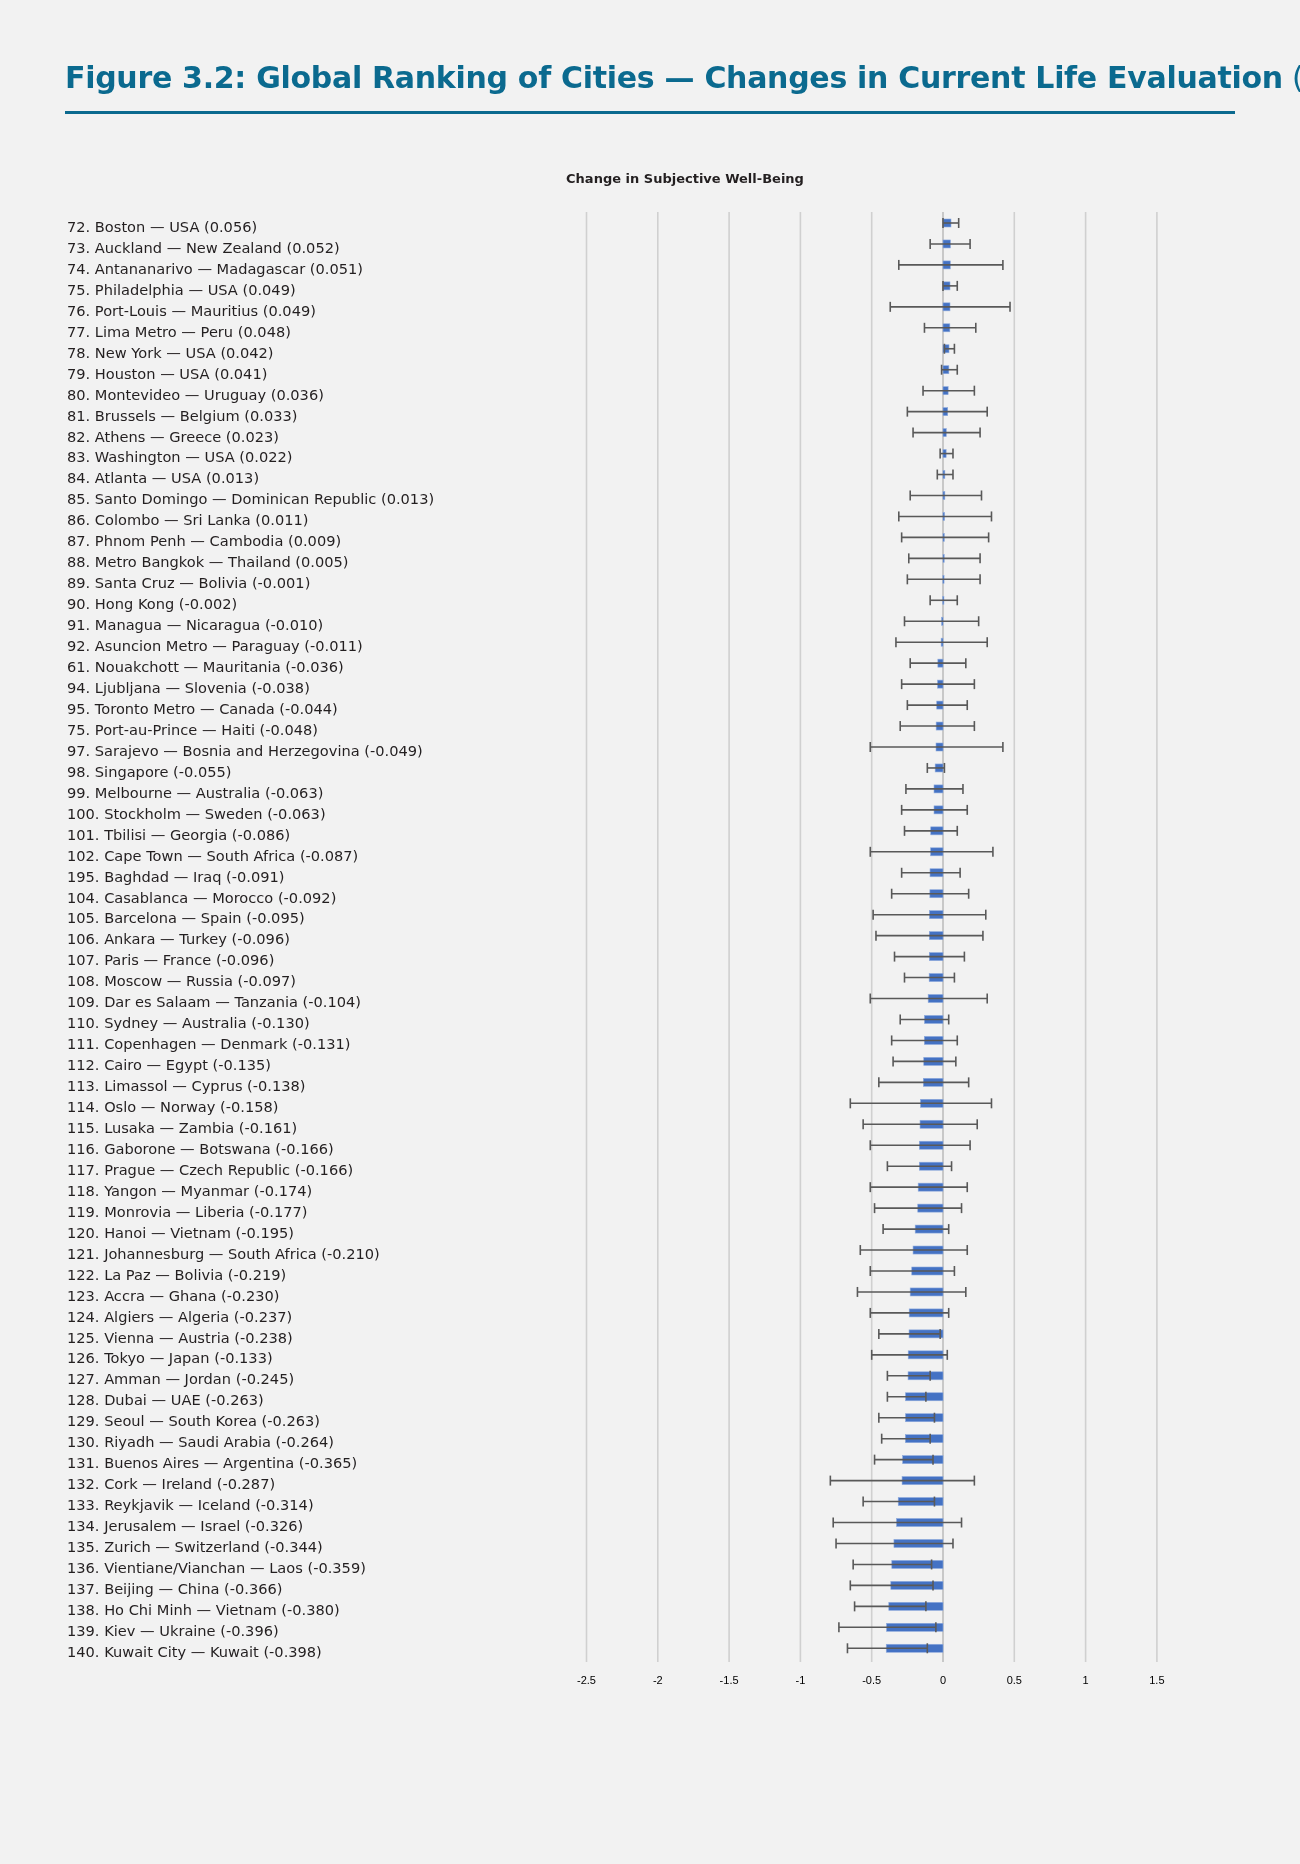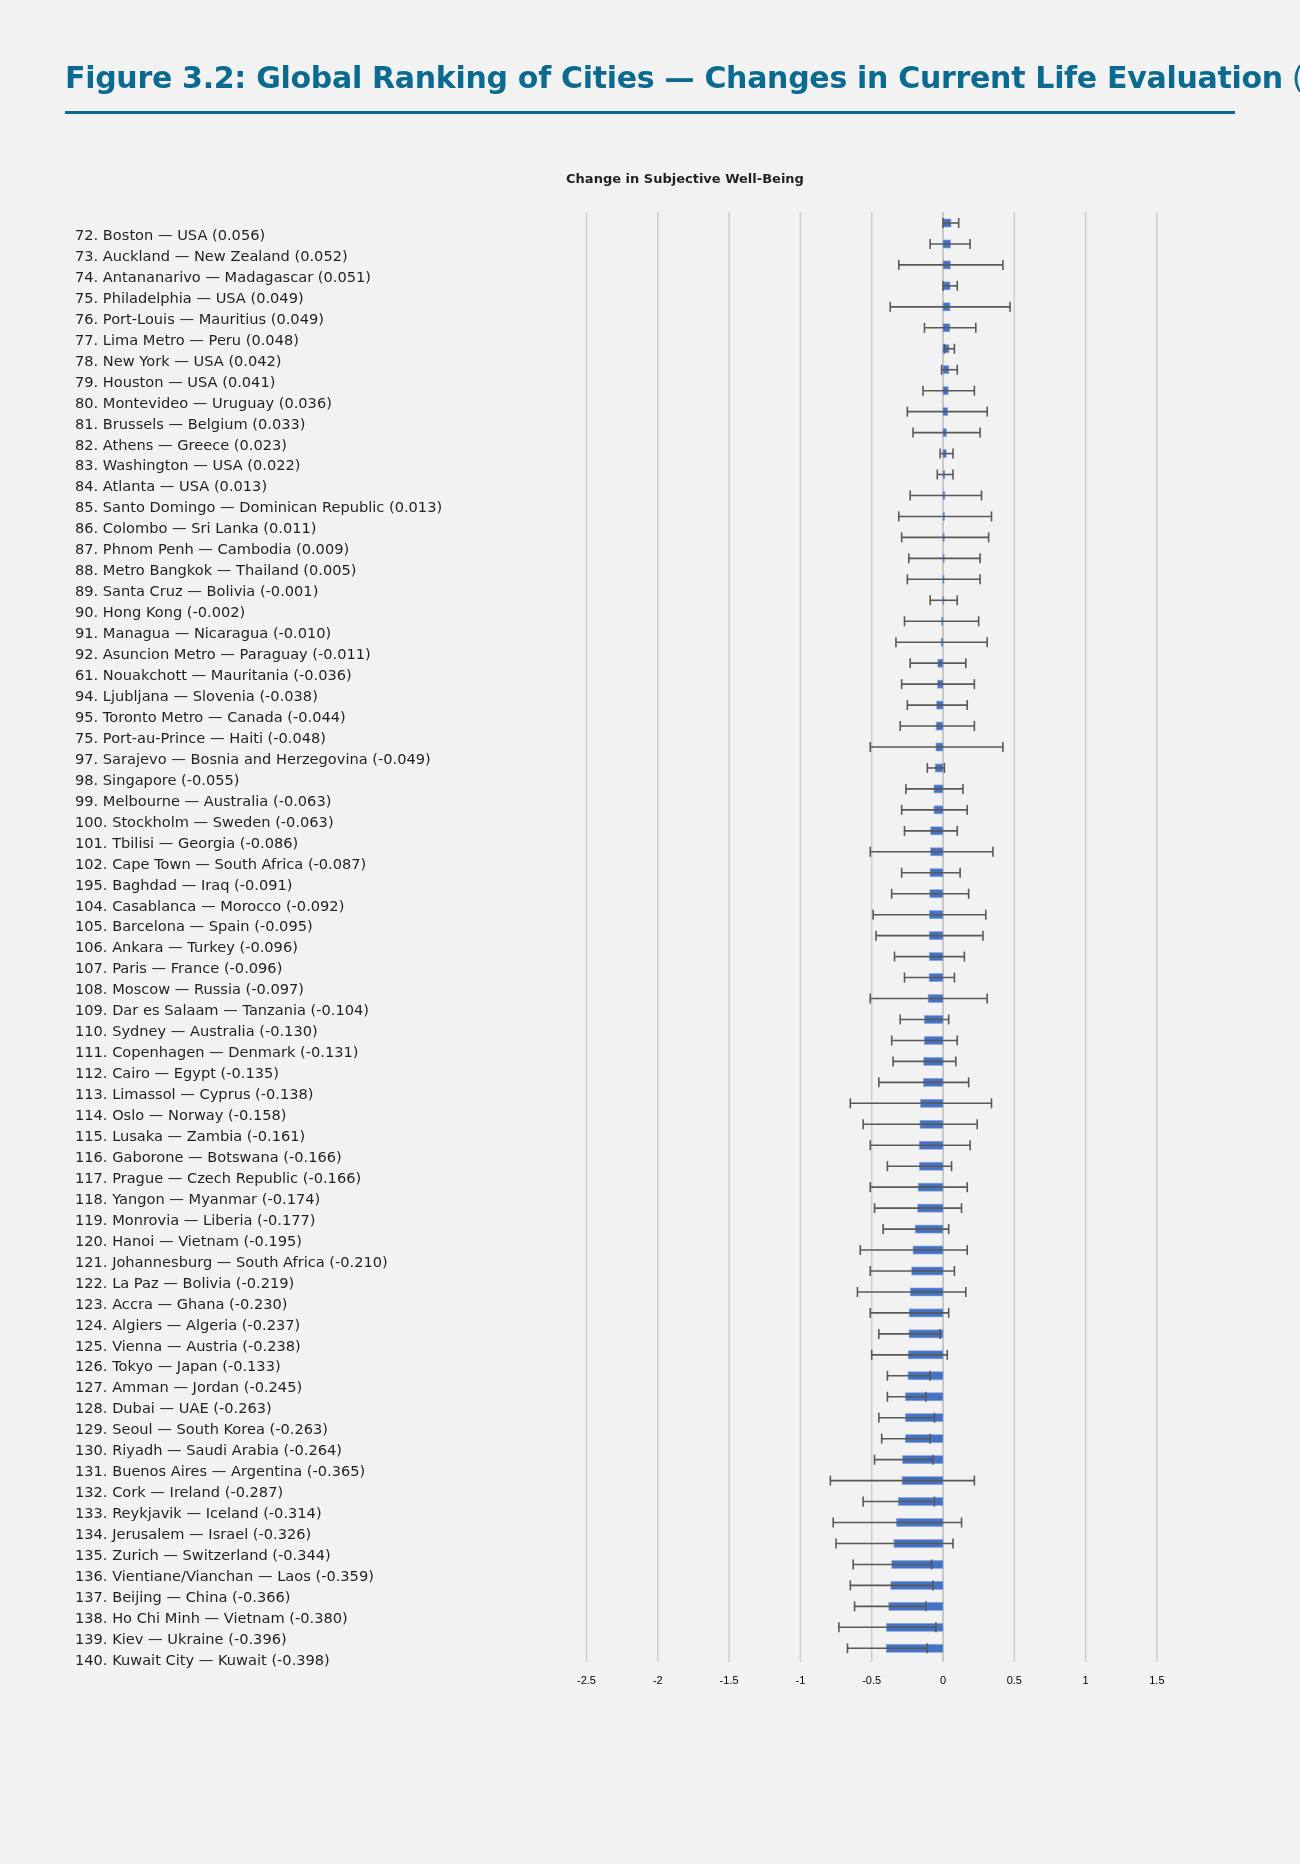--- a/index.html
+++ b/index.html
@@ -1,21 +1,21 @@
 <!DOCTYPE html>
 <html><head>
 <meta charset="utf-8">
 <style>
   html, body { margin:0; padding:0; }
   body { width:1300px; height:1864px; background:#f2f2f2; position:relative; overflow:hidden; font-family:"DejaVu Sans", sans-serif; color:#231f20; }
   .fig-title { position:absolute; left:65px; top:60px; font-size:30px; font-weight:bold; color:#0b6a8f; white-space:nowrap; letter-spacing:-0.3px; }
   .fig-title .part { font-weight:normal; }
   .rule { position:absolute; left:65px; top:111px; width:1170px; height:3px; background:#0b6a8f; }
   .chart-title { position:absolute; left:435px; width:500px; top:171px; text-align:center; font-size:13px; font-weight:bold; color:#231f20; }
-  .labels { position:absolute; left:67px; top:217px; margin:8px; padding:0; list-style:none; }
+  .labels { position:absolute; left:67px; top:217px; margin:0; padding:0; list-style:none; }
   .labels li { height:20.96px; line-height:20px; font-size:14.6px; white-space:nowrap; color:#231f20; }
   svg.plot { position:absolute; left:0; top:0; }
   .tick { font-family:"Liberation Sans", sans-serif; font-size:11px; fill:#000; }
 </style>
 </head>
 <body>
 
 <div class="fig-title"><span>Figure 3.2: Global Ranking of Cities — Changes in Current Life Evaluation</span><span class="part"> (Part 2)</span></div>
 <div class="rule"></div>
 

